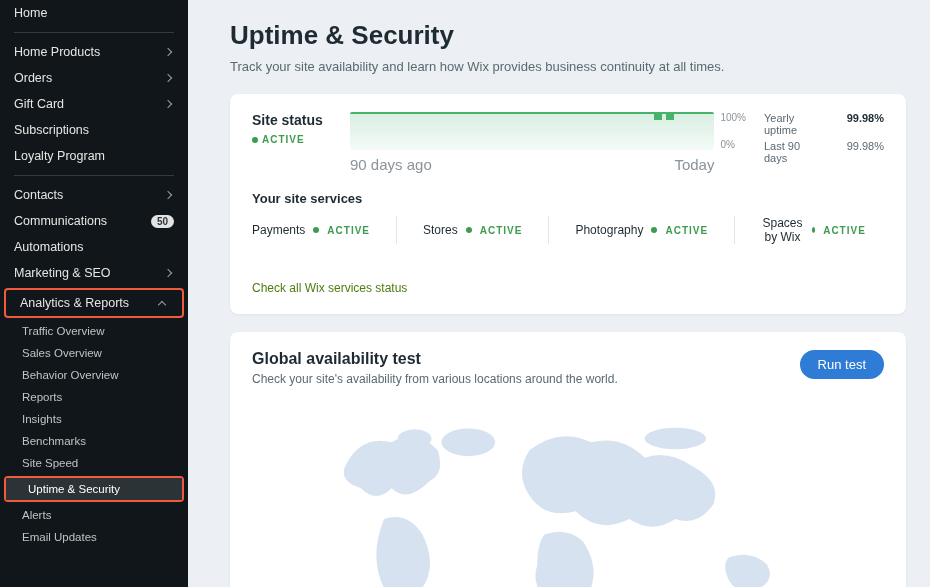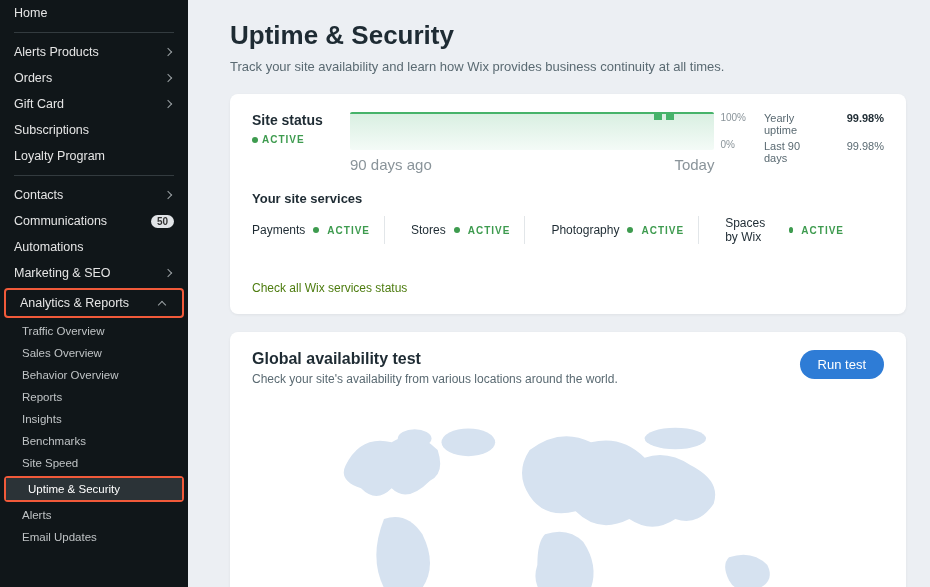--- a/index.html
+++ b/index.html
@@ -32,21 +32,21 @@
   .chart-wrap{flex:1;}
   .chart{height:38px; background:linear-gradient(to bottom,#d9efe2,#f4fbf7); border-top:2px solid #46b36a; border-radius:2px; position:relative;}
   .chart::after{content:"";position:absolute;right:40px;top:0;width:20px;height:6px;background:linear-gradient(to right,#46b36a 0,#46b36a 40%,transparent 40%,transparent 60%,#46b36a 60%); }
   .chart-labels{display:flex;justify-content:space-between;font-size:15px;color:#8a949a;margin-top:6px;}
   .chart-yaxis{display:flex;flex-direction:column;justify-content:space-between;font-size:10px;color:#8a949a;margin-left:6px;height:38px;}
   .yearly{width:120px; font-size:11px; color:#5a6a72;}
   .yearly-row{display:flex;justify-content:space-between;margin-bottom:4px;gap:34px;}
   .yearly-row strong{color:#1e2b33;font-weight:700;}
   .services-title{font-size:13px;font-weight:700;color:#1e2b33;margin-top:18px;margin-bottom:10px;}
   .services{display:flex;gap:0;}
-  .svc{display:flex;align-items:center;gap:8px;font-size:12px;color:#1e2b33;padding-right:14px;margin-right:26px;border-right:1px solid #e2e6e9;}
+  .svc{display:flex;align-items:center;gap:8px;font-size:12px;color:#1e2b33;padding-right:26px;margin-right:26px;border-right:1px solid #e2e6e9;text-align:center;}
   .svc:last-child{border:none;}
   .svc .dot{width:6px;height:6px;background:#3e9b4f;border-radius:50%;display:inline-block;}
   .svc .state{font-size:10px;letter-spacing:1px;font-weight:700;color:#3e9b4f;}
   .link{font-size:12px;color:#4d7c0f;margin-top:37px;display:inline-block;cursor:pointer;}
   
   .avail-head{display:flex;justify-content:space-between;align-items:flex-start;}
   .avail-title{font-size:16px;font-weight:800;color:#1e2b33;margin-bottom:4px;}
   .avail-sub{font-size:12px;color:#5a6a72;}
   .run-btn{background:#2e7cd6;color:#fff;border:none;border-radius:16px;padding:7px 18px;font-size:13px;font-weight:400;cursor:pointer;}
   .map-wrap{margin-top:18px;height:230px;overflow:hidden;position:relative;}
@@ -54,21 +54,21 @@
 </style>
 </head>
 <body>
 
 <div class="sidebar">
   <div class="side-item">
       <span>Home</span>
     </div>
   <div class="side-sep"></div>
   <div class="side-item">
-      <span>Alerts Products</span>
+      <span>Home Products</span>
       <span class="side-chev"></span>
     </div>
   <div class="side-item">
       <span>Orders</span>
       <span class="side-chev"></span>
     </div>
   <div class="side-item">
       <span>Gift Card</span>
       <span class="side-chev"></span>
     </div>

